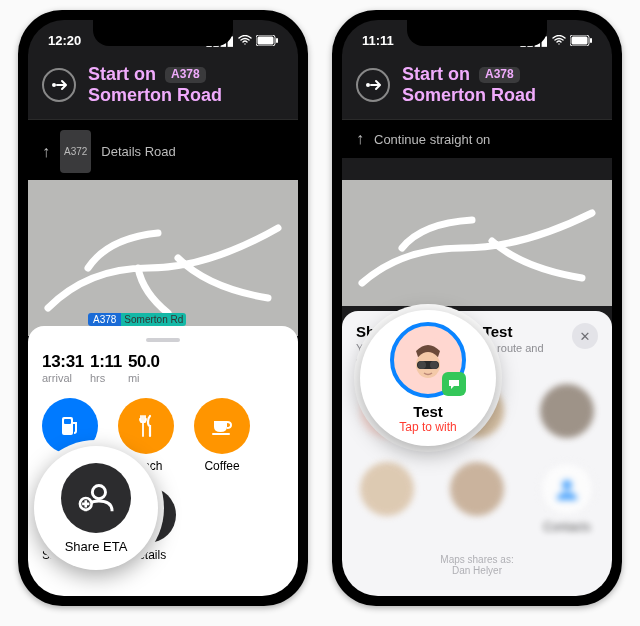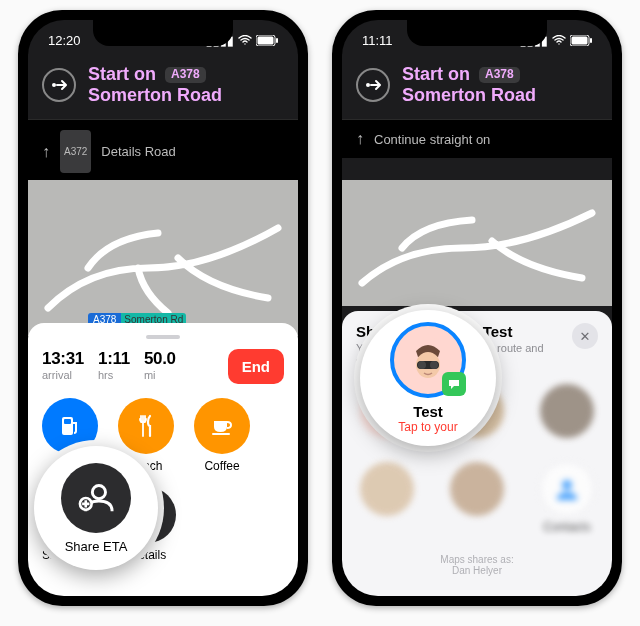--- a/index.html
+++ b/index.html
@@ -1,36 +1,36 @@
 <!DOCTYPE html>
 <html><head>
 <meta charset="utf-8">
 <style>
   *{box-sizing:border-box;margin:0;padding:0;font-family:-apple-system,Helvetica,Arial,sans-serif}
   body{background:#fafafa;width:640px;height:626px;overflow:hidden}
   .stage{display:flex;gap:24px;padding:10px 18px;justify-content:center;align-items:flex-start}
   .phone{width:290px;height:596px;background:#000;border-radius:44px;padding:10px;position:relative;box-shadow:0 2px 6px rgba(0,0,0,.3)}
   .screen{width:100%;height:100%;background:#1c1c1e;border-radius:36px;overflow:hidden;position:relative}
   .notch{position:absolute;top:0;left:50%;transform:translateX(-50%);width:140px;height:26px;background:#000;border-bottom-left-radius:16px;border-bottom-right-radius:16px;z-index:10}
-  .statusbar{height:34px;display:flex;justify-content:space-between;align-items:center;padding:6px 20px 0;color:#fff;font-size:13px;font-weight:400}
+  .statusbar{height:34px;display:flex;justify-content:space-between;align-items:center;padding:6px 20px 0;color:#fff;font-size:13px;font-weight:700}
   .sb-right{display:flex;gap:4px;align-items:center}
   .top-instr{background:#1c1c1e;color:#f0abfc;padding:10px 14px 14px;display:flex;align-items:center;gap:12px}
   .turn-ico{width:34px;height:34px;border:2px solid #888;border-radius:50%;display:flex;align-items:center;justify-content:center;color:#fff;flex-shrink:0}
   .instr-text{font-size:18px;font-weight:700;line-height:1.15}
   .road-badge{display:inline-block;background:#3a3a3c;border-radius:5px;padding:1px 6px;font-size:12px;vertical-align:2px;margin-left:4px}
   .next-step{background:#000;color:#bbb;font-size:13px;padding:10px 14px;display:flex;align-items:center;gap:10px;border-top:1px solid #2a2a2a}
   .arrow-up{font-size:16px;color:#bbb}
   .sm-badge{background:#3a3a3c;border-radius:4px;padding:16px 4px;font-size:10px}
   .map{position:absolute;left:0;right:0;background:#b9b9b7;overflow:hidden}
   .road-lbl{position:absolute;bottom:10px;left:60px;display:flex;font-size:10px}
   .road-lbl span:first-child{background:#1a6bd6;color:#fff;padding:1px 5px;border-radius:3px 0 0 3px}
   .road-lbl span:last-child{background:#14b8a6;color:#333;padding:1px 3px;border-radius:0 3px 3px 0}
   .sheet{position:absolute;left:0;right:0;bottom:0;background:#fff;border-top-left-radius:16px;border-top-right-radius:16px;padding:10px 14px 34px}
   .grab{width:34px;height:4px;background:#d0d0d4;border-radius:2px;margin:2px auto 10px}
-  .stats-row{display:flex;align-items:flex-start;gap:14px}
+  .stats-row{display:flex;align-items:flex-start;gap:6px}
   .stat{display:flex;flex-direction:column}
   .stat .v{font-size:17px;font-weight:700;letter-spacing:-.3px}
   .stat .l{font-size:11px;color:#8e8e93}
   .end-btn{margin-left:auto;background:#ff3b30;color:#fff;font-weight:700;font-size:15px;border-radius:10px;padding:9px 14px}
   .cat-row{display:flex;gap:20px;margin-top:14px;justify-content:flex-start}
   .cat{display:flex;flex-direction:column;align-items:center;gap:5px;font-size:12px;color:#000}
   .circ{width:56px;height:56px;border-radius:50%;display:flex;align-items:center;justify-content:center;color:#fff}
   .c-blue{background:#007aff}.c-orange{background:#ff9500}.c-dark{background:#2c2c2e}
   .bottom-row{display:flex;gap:20px;margin-top:14px;justify-content:flex-start}
   
@@ -117,21 +117,20 @@
             <span class="l">arrival</span>
           </div>
           <div class="stat">
             <span class="v">1:11</span>
             <span class="l">hrs</span>
           </div>
           <div class="stat">
             <span class="v">50.0</span>
             <span class="l">mi</span>
           </div>
-          <div class="end-btn">End</div>
         </div>
         <div class="cat-row">
           <div class="cat">
             <div class="circ c-blue">
               <svg width="26" height="26" viewBox="0 0 26 26">
                   <rect x="5" y="4" width="11" height="18" rx="2" fill="#fff"></rect>
                   <rect x="7" y="6" width="7" height="5" rx="1" fill="#007aff"></rect>
                   <path d="M16 10h3v8q0 2-2 2" stroke="#fff" stroke-width="2" fill="none"></path>
                 </svg>
             </div>
@@ -282,18 +281,18 @@
               <circle cx="31" cy="30" r="4" fill="#444"></circle>
             <path d="M21 38q4 3 8 0" stroke="#b87" stroke-width="1.5" fill="none"></path>
           </svg>
           <div class="msg-badge">
             <svg width="14" height="14" viewBox="0 0 14 14">
                 <path d="M2 3h10v6H7l-3 3V9H2z" fill="#fff"></path>
               </svg>
           </div>
         </div>
         <span class="name">Test</span>
-        <span class="stop">Tap to your</span>
+        <span class="stop">Tap to with</span>
       </div>
     </div>
   </div>
 
 </div>
 
 </body></html>

